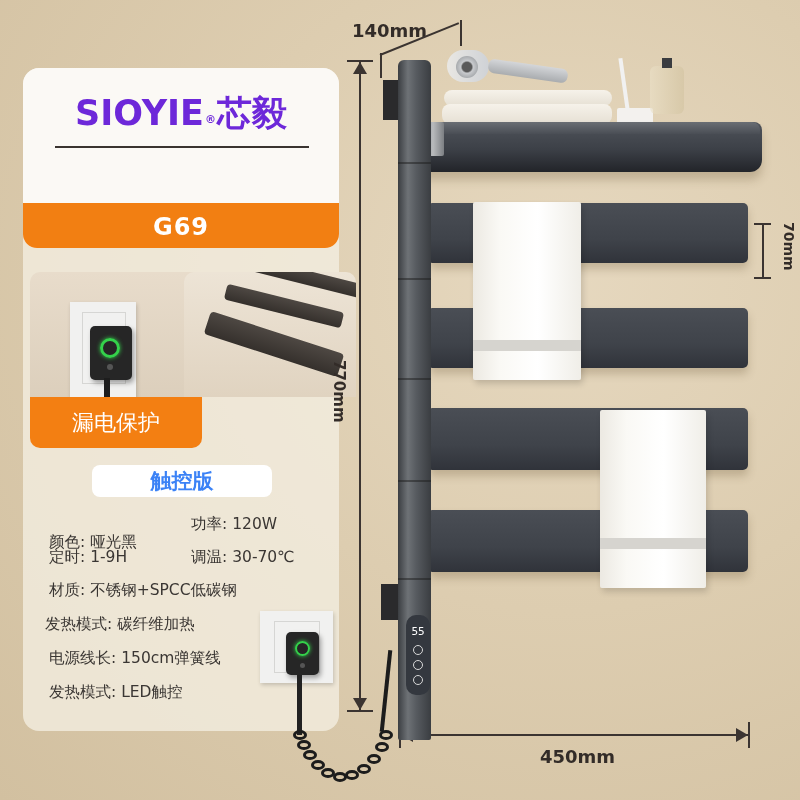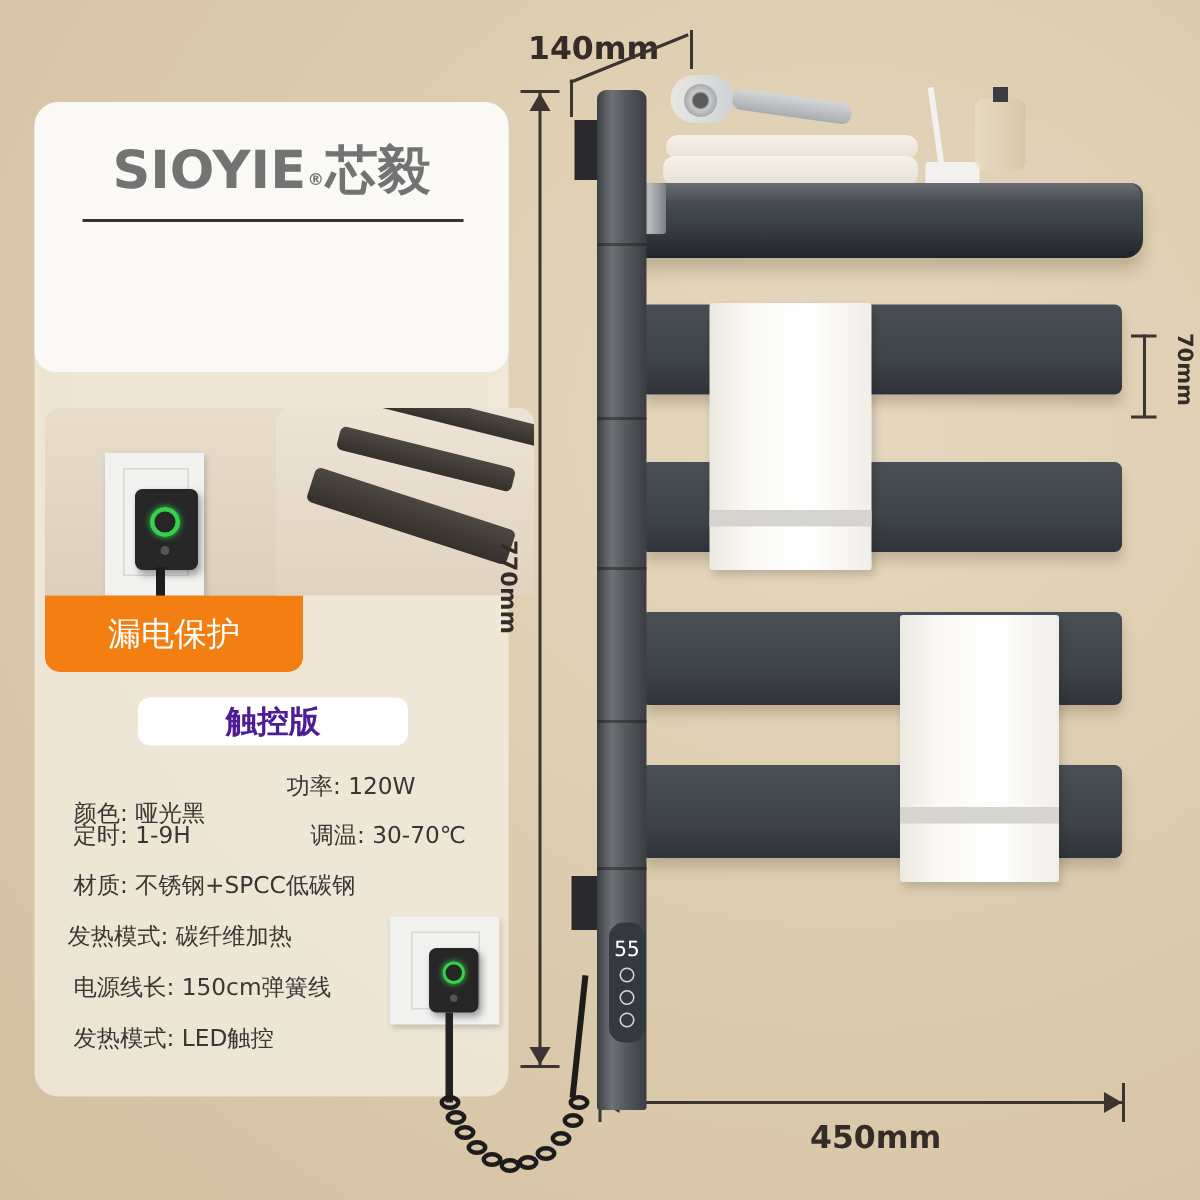--- a/index.html
+++ b/index.html
@@ -21,21 +21,21 @@
   .brand-box {
     left: 23px; top: 68px; width: 316px; height: 180px;
     background: #fbf9f5;
     border-radius: 16px 16px 14px 14px;
     overflow: hidden;
   }
   .brand-title {
     position: absolute; left: 0; right: 0; top: 22px;
     text-align: center;
     font-family: "DejaVu Sans", sans-serif; font-weight: bold;
-    font-size: 35px; letter-spacing: 0px; color: #737373;
+    font-size: 35px; letter-spacing: 0px; color: #6d28d9;
     white-space: nowrap;
   }
   .brand-title .reg { font-size: 11px; vertical-align: 2px; margin: 0 1px; }
   .brand-rule {
     position: absolute; left: 32px; right: 30px; top: 78px; height: 2px;
     background: #3a3430;
   }
   .brand-sub {
     position: absolute; left: 0; right: 0; top: 80px;
     text-align: center; font-weight: bold; font-size: 34px; color: #2b2623;
@@ -81,29 +81,29 @@
 
   .wet-bar {
     position: absolute; background: linear-gradient(180deg, #4e4843, #35302c);
     border-radius: 4px; transform: rotate(14deg);
   }
 
   .edition {
     left: 92px; top: 465px; width: 180px; height: 32px;
     background: #fff; border-radius: 8px;
     display: flex; align-items: center; justify-content: center;
-    font-size: 21px; font-weight: bold; color: #4c1d95;
+    font-size: 21px; font-weight: bold; color: #3b82f6;
   }
   .spec {
     font-size: 15.5px; color: #3a3633; white-space: nowrap; line-height: 20px;
   }
 
   
   .dim-line { background: #3b3431; }
-  .dim-text { font-size: 21px; font-weight: bold; color: #332c28; white-space: nowrap; }
+  .dim-text { font-size: 18px; font-weight: bold; color: #332c28; white-space: nowrap; }
 
   .pole {
     left: 398px; top: 60px; width: 33px; height: 680px;
     background: linear-gradient(90deg, #3b3e42 0%, #6e7276 30%, #575b60 55%, #3a3d41 100%);
     border-radius: 6px 6px 2px 2px;
   }
   .pole-joint { position: absolute; left: 0; right: 0; height: 2px; background: rgba(30,30,30,0.5); }
   .wall-bracket { background: #2a2a2c; }
 
   .bar {
@@ -130,21 +130,21 @@
     border-radius: 2px;
   }
   .towel-stripe { position: absolute; left: 0; right: 0; height: 11px; background: #d6d4cf; }
 
   .control-panel {
     left: 406px; top: 615px; width: 24px; height: 80px;
     background: #34383f; border-radius: 10px;
   }
   .cp-digits {
     position: absolute; left: 2px; right: 2px; top: 10px;
-    font-family: "DejaVu Sans Mono", monospace; font-size: 14px; color: #fff; text-align: center;
+    font-family: "DejaVu Sans Mono", monospace; font-size: 11px; color: #fff; text-align: center;
   }
   .cp-btn {
     position: absolute; left: 7px; width: 10px; height: 10px;
     border: 1.5px solid #d8d8d8; border-radius: 50%;
   }
 
   .coil {
     border: 3px solid #1c1c1c; border-radius: 50%;
   }
 
@@ -153,20 +153,23 @@
 </head>
 <body>
 
 <div class="abs card"></div>
 
 <div class="abs brand-box">
   <div class="brand-title">
     <span>SIOYIE</span><span class="reg">®</span><span>芯毅</span>
   </div>
   <div class="brand-rule"></div>
+  <div class="model-bar">
+    <span>G69</span>
+  </div>
 </div>
 
 <div class="abs feature f1">
   <div class="img">
     <div class="socket" style="left:40px;top:30px;width:66px;height:97px;">
       <div class="socket-inner" style="left:12px;top:10px;width:44px;height:72px;"></div>
     </div>
     <div class="plug" style="left:60px;top:54px;width:42px;height:54px;">
       <div class="ring" style="left:10px;top:12px;width:20px;height:20px;"></div>
       <div class="dot" style="left:17px;top:38px;width:6px;height:6px;"></div>
@@ -190,21 +193,21 @@
 
 <div class="abs spec" style="left:49px;top:514px;margin-top:18px;">
   <span>颜色</span><span>: </span><span>哑光黑</span>
 </div>
 <div class="abs spec" style="left:191px;top:514px;">
   <span>功率</span><span>: </span><span>120W</span>
 </div>
 <div class="abs spec" style="left:49px;top:547px;">
   <span>定时</span><span>: </span><span>1-9H</span>
 </div>
-<div class="abs spec" style="left:191px;top:547px;margin-left:16px;">
+<div class="abs spec" style="left:191px;top:547px;">
   <span>调温</span><span>: </span><span>30-70℃</span>
 </div>
 <div class="abs spec" style="left:49px;top:580px;">
   <span>材质</span><span>: </span><span>不锈钢+SPCC低碳钢</span>
 </div>
 <div class="abs spec" style="left:45px;top:614px;">
   <span>发热模式</span><span>: </span><span>碳纤维加热</span>
 </div>
 <div class="abs spec" style="left:49px;top:648px;">
   <span>电源线长</span><span>: </span><span>150cm弹簧线</span>

